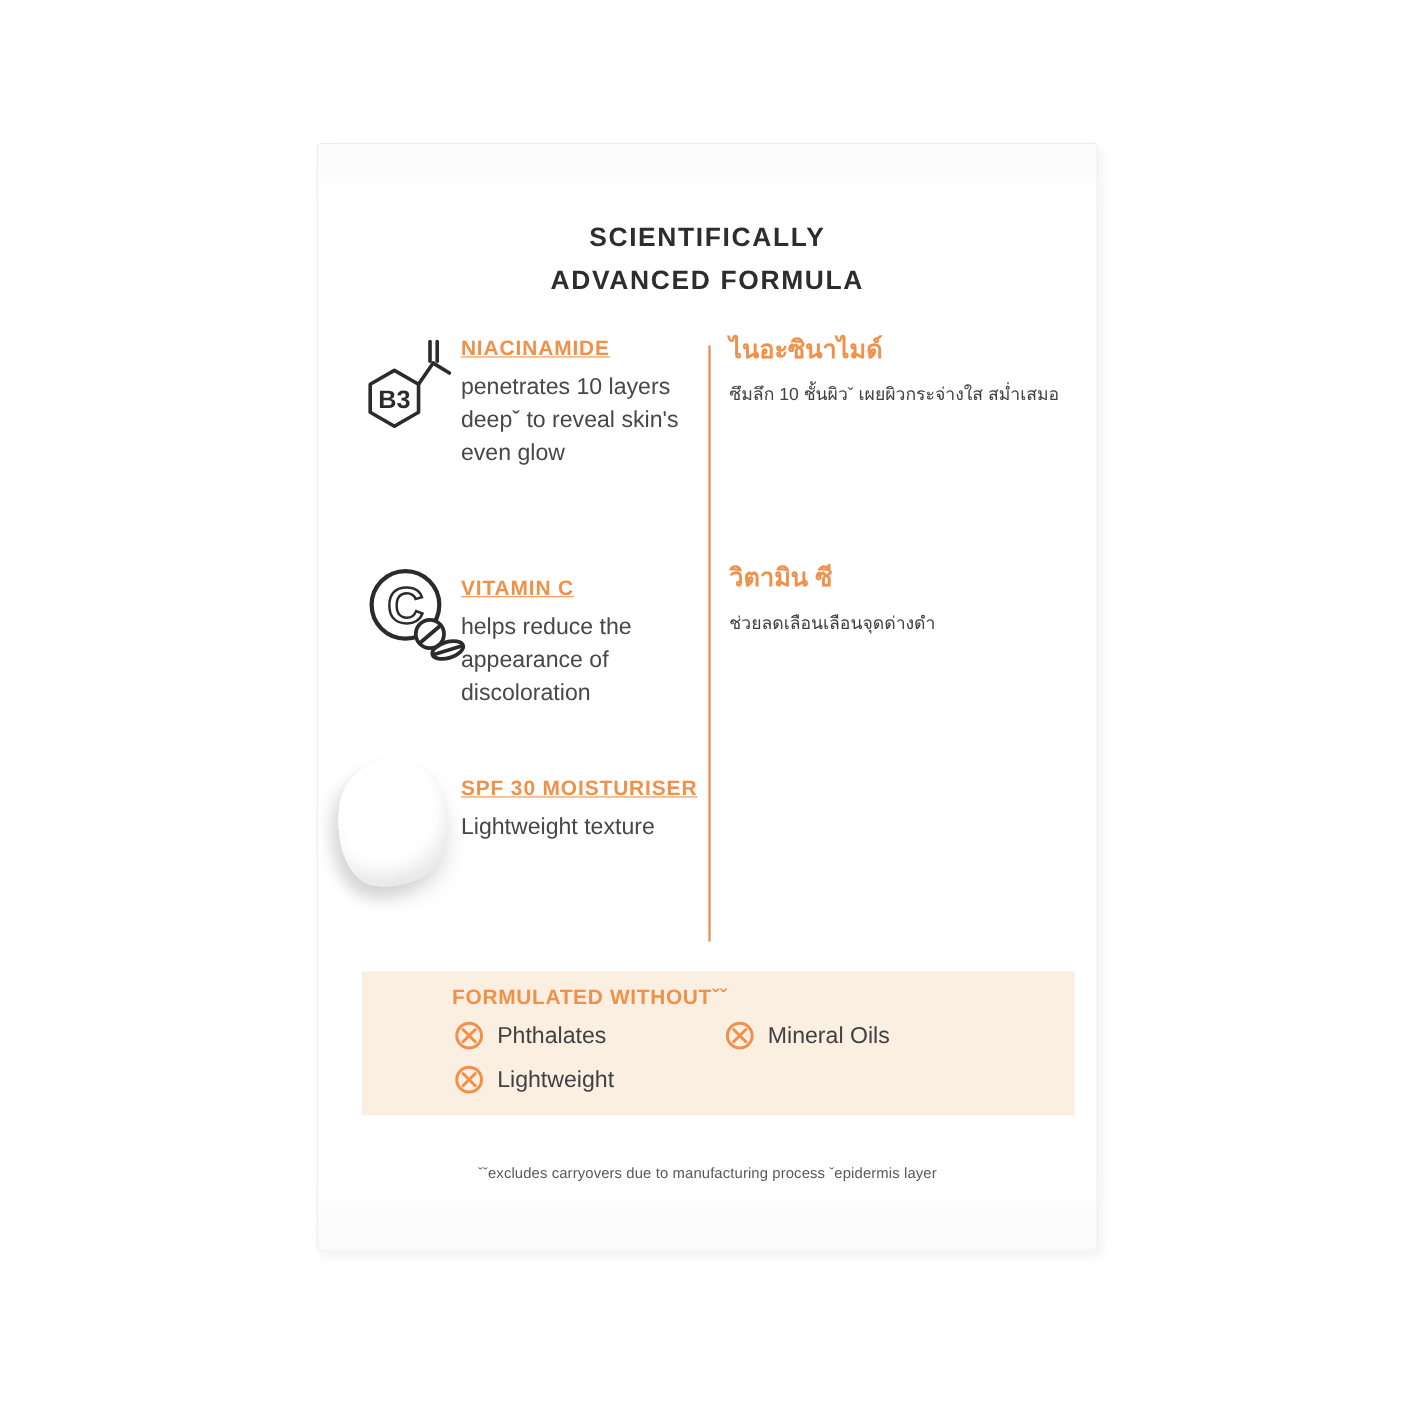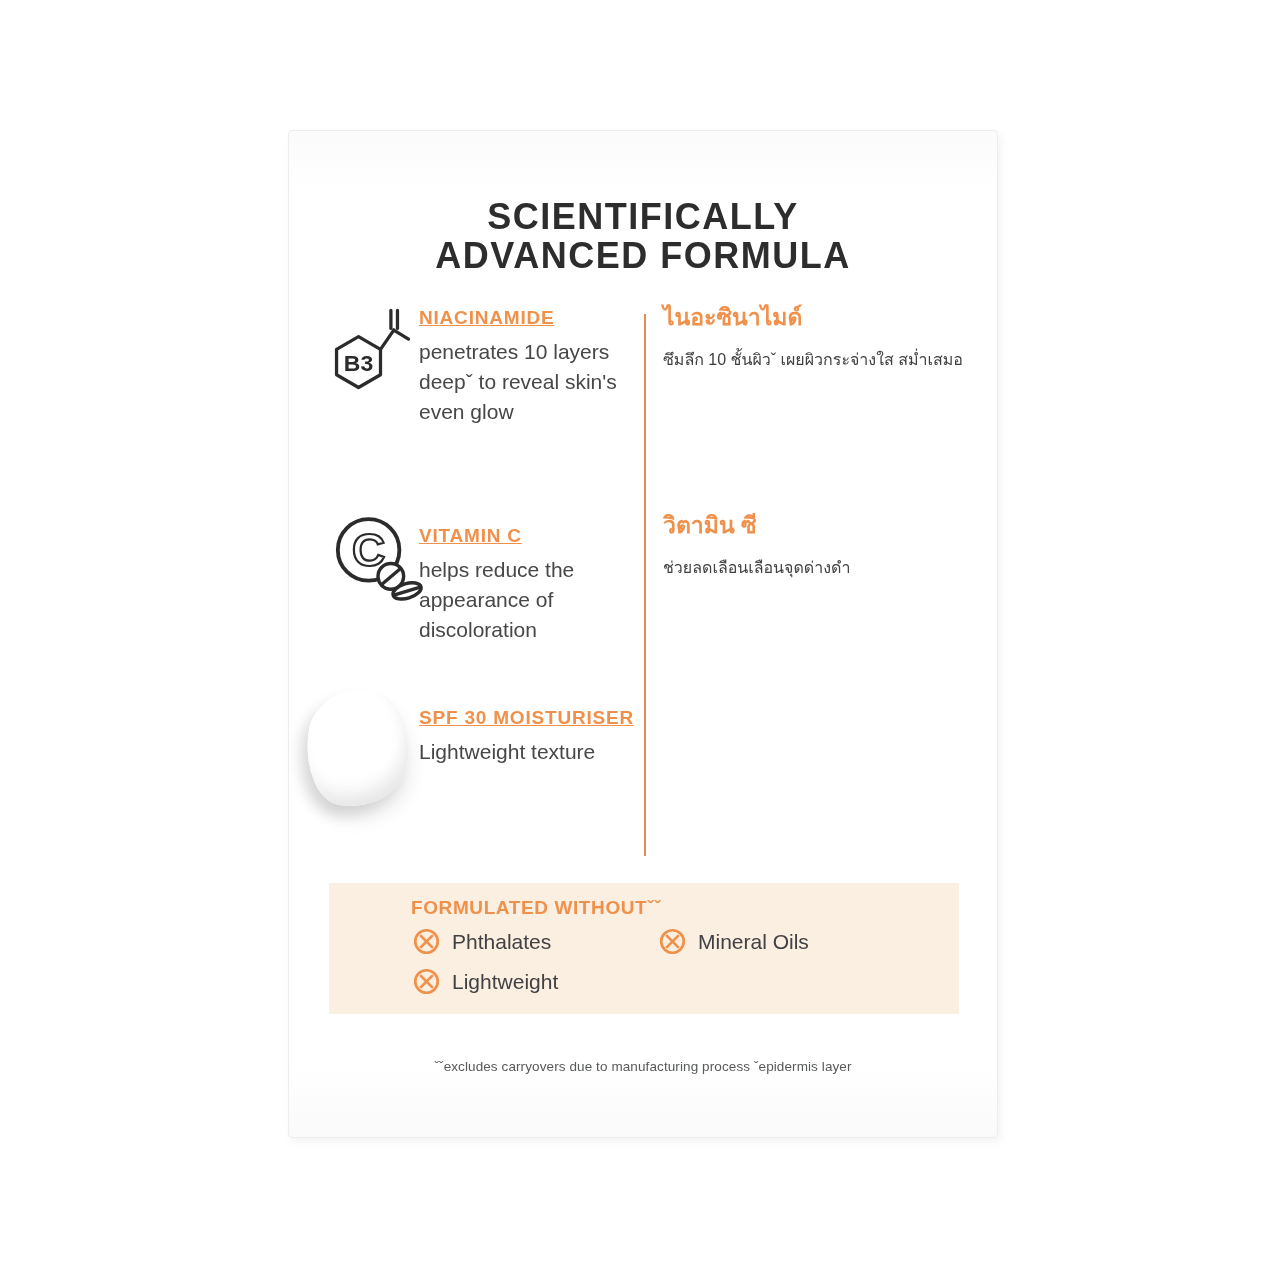--- a/index.html
+++ b/index.html
@@ -12,21 +12,21 @@
 
   .card {
     position:absolute; left:288px; top:130px; width:708px; height:1006px;
     background:linear-gradient(180deg,#fbfbfb 0%,#ffffff 6%,#ffffff 93%,#fafafa 100%);
     border:1px solid #ededed; border-radius:4px;
     box-shadow:3px 4px 10px rgba(0,0,0,0.05);
   }
 
   .title {
     position:absolute; left:0; top:66px; width:100%;
-    text-align:center; font-weight:bold; font-size:36px; line-height:39px;
+    text-align:center; font-weight:bold; font-size:24px; line-height:39px;
     letter-spacing:1.5px; color:#2d2d2d;
   }
 
   .divider { position:absolute; left:355px; top:183px; width:2px; height:542px; background:#E88B52; }
 
   
   .icon-b3 { position:absolute; left:40px; top:176px; width:82px; height:88px; }
   .icon-c  { position:absolute; left:42px; top:382px; width:94px; height:90px; }
   .cream-blob {
     position:absolute; left:18px; top:558px; width:102px; height:118px;
@@ -44,20 +44,21 @@
   .r3.col-en { top:576px; } .r3.col-th { top:566px; }
 
   .h-en { color:#F0914B; font-weight:bold; font-size:19px; letter-spacing:0.8px; margin:0 0 8px 0;text-decoration:underline; }
   .b-en { color:#474747; font-size:21px; line-height:30px; }
   .h-th { color:#F0914B; font-weight:bold; font-size:23px; margin:0 0 8px 0; }
   .b-th { color:#3f4042; font-size:16px; line-height:34px; }
 
   .formulated {
     position:absolute; left:40px; top:752px; width:630px; height:131px;
     background:#FBEFE2;
+    padding-left:18px;
   }
   .f-head {
     position:absolute; left:82px; top:14px;
     font-size:19px; font-weight:bold; letter-spacing:0.6px; color:#F0914B;
   }
   .f-item { position:absolute; display:flex; align-items:center; gap:12px; font-size:21px; color:#414042; }
   .f-item .cx { width:27px; height:27px; flex:0 0 27px; }
   .f-i0 { left:84px;  top:45px; }
   .f-i1 { left:330px; top:45px; }
   .f-i2 { left:84px;  top:85px; }

